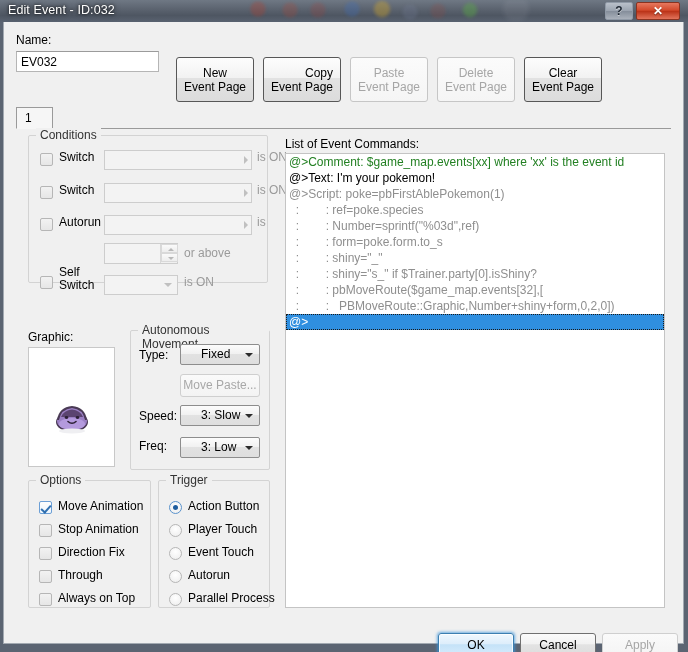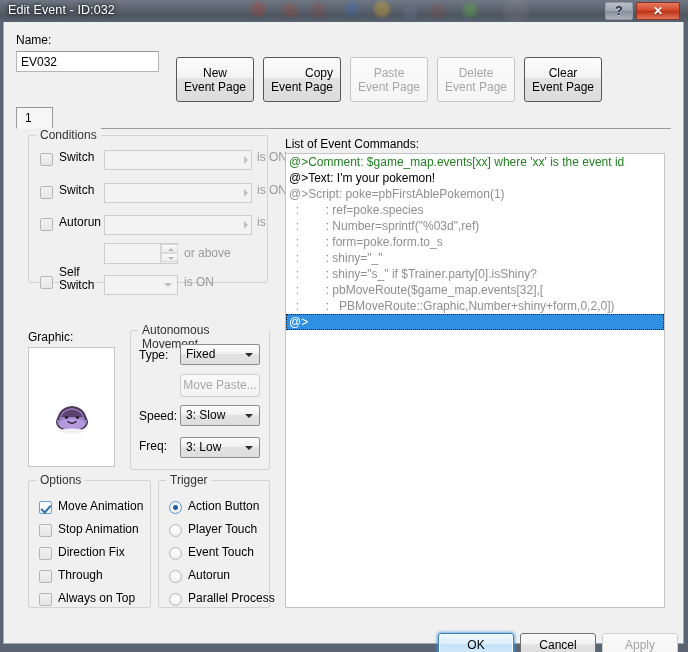--- a/index.html
+++ b/index.html
@@ -197,21 +197,21 @@
   }
   #sprite { position: absolute; left: 23px; top: 52px; width: 40px; height: 34px; }
 
   
   #grp-auto { left: 122px; top: 305px; width: 140px; height: 140px; }
   .field-lbl { position: absolute; font-size: 12px; color: #000; }
   .combo {
     position: absolute; height: 21px;
     border: 1px solid #8d8d8d; border-radius: 2px;
     background: linear-gradient(180deg,#fcfcfc 0%,#f1f1f1 47%,#e2e2e2 48%,#dedede 100%);
-    font-size: 12px; color: #000; line-height: 19px; padding-left: 5px;
+    font-size: 12px; color: #000; line-height: 19px; padding-left: 20px;
   }
   .combo .caret {
     position: absolute; right: 6px; top: 8px;
     width: 0; height: 0;
     border-top: 4px solid #2b2b2b; border-left: 4px solid transparent; border-right: 4px solid transparent;
   }
   .btn-dis {
     position: absolute; height: 23px;
     border: 1px solid #cfcfcf; border-radius: 3px;
     background: linear-gradient(180deg,#fafafa 0%,#f3f3f3 100%);

